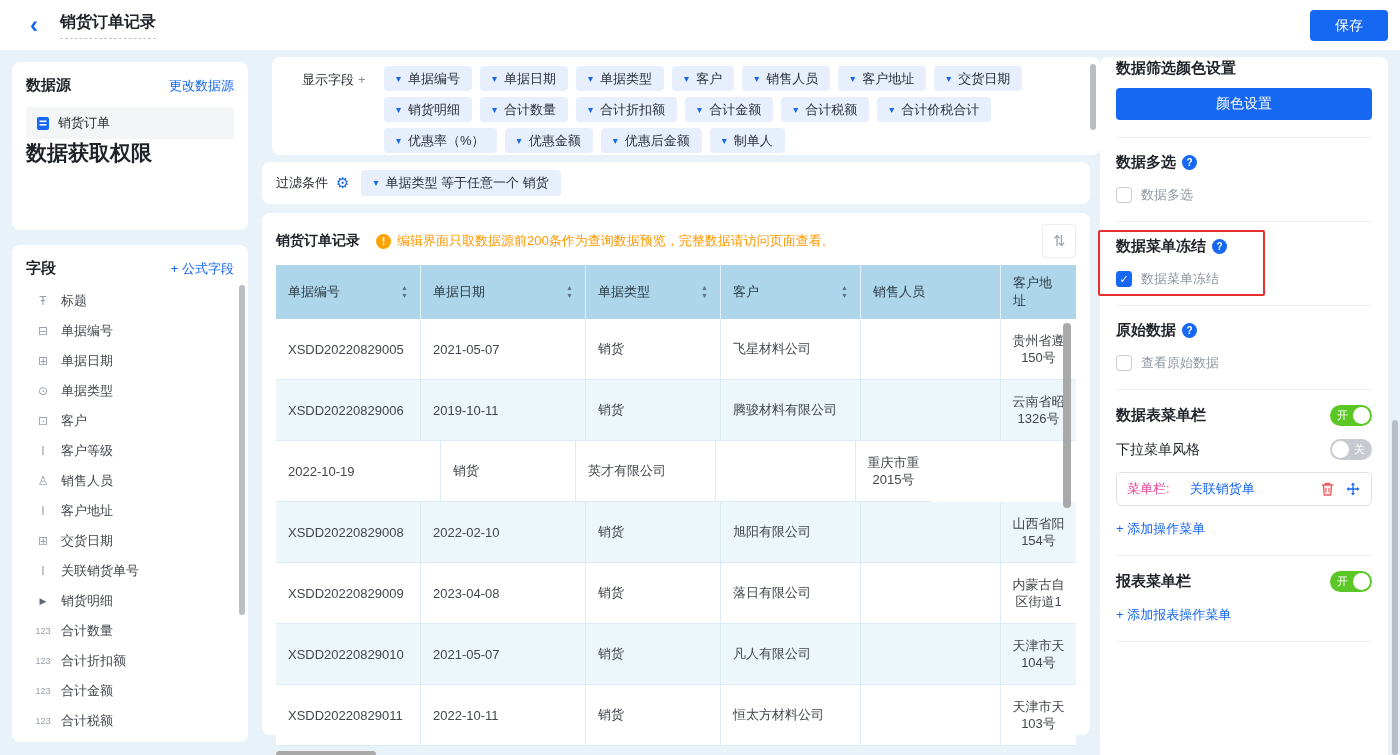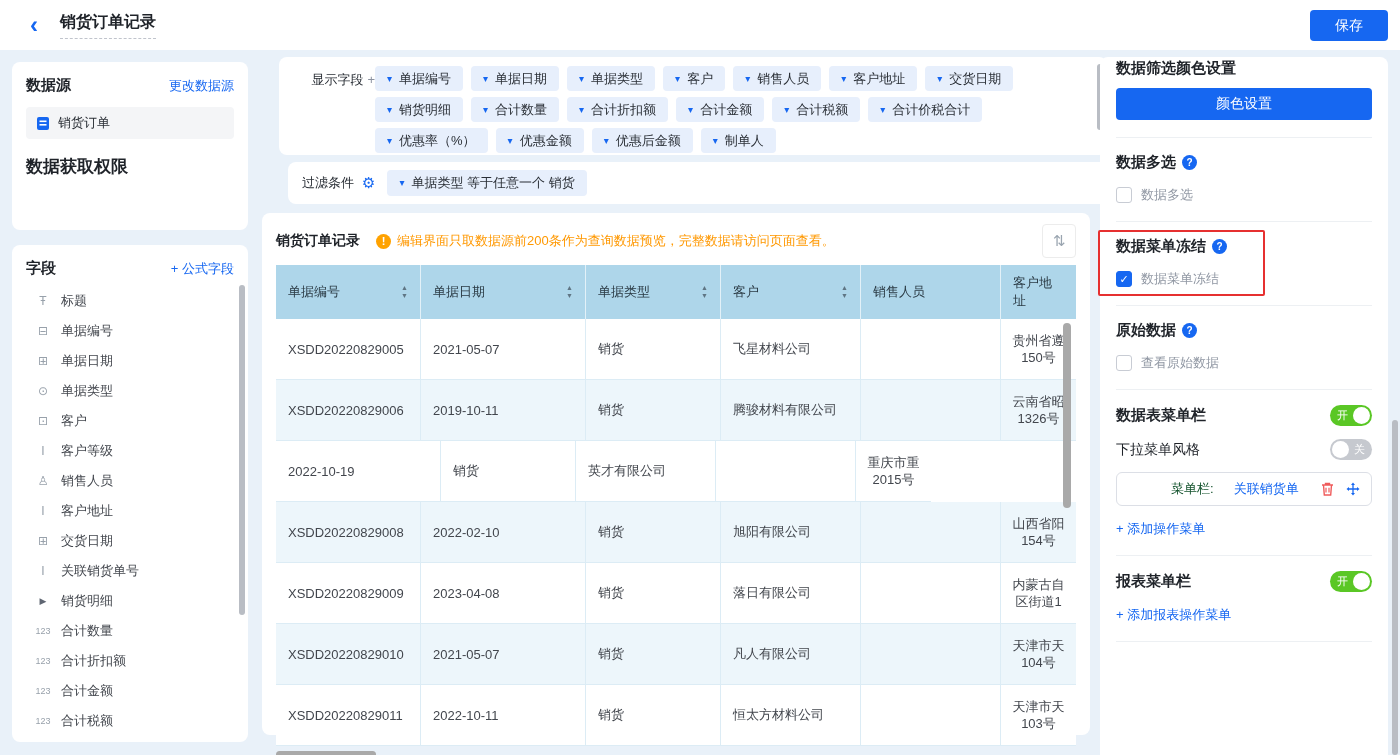--- a/index.html
+++ b/index.html
@@ -14,40 +14,40 @@
   .save-btn { position:absolute; right:12px; top:10px; width:78px; height:31px; background:#1667f1; color:#fff; border:none; border-radius:4px; font-size:14px; cursor:pointer; }
 
   .card { position:absolute; background:#fff; border-radius:8px; }
 
   
   .ds-card { left:12px; top:62px; width:236px; height:168px; padding:14px; }
   .sec-head { display:flex; align-items:center; justify-content:space-between; }
   .sec-title { font-size:15px; font-weight:bold; color:#1f2329; }
   .blue-link { font-size:13px; color:#1667f1; cursor:pointer; text-decoration:none; }
   .ds-item { margin-top:12px; height:32px; background:#f4f5f7; border-radius:4px; display:flex; align-items:center; padding:0 10px; gap:8px; font-size:13px; color:#2a2f36; }
-  .perm-title { margin-top:16px; font-size:17px; font-weight:bold; color:#1f2329; }
+  .perm-title { font-size:21px; font-weight:bold; color:#1f2329; }
   .blue-btn { margin-top:10px; width:100%; height:32px; background:#1667f1; color:#fff; border:none; border-radius:4px; font-size:14px; cursor:pointer; }
 
   .fields-card { left:12px; top:245px; width:236px; height:497px; padding:14px; overflow:hidden; }
   .field-list { margin-top:8px; }
   .field-item { height:30px; display:flex; align-items:center; gap:9px; font-size:13px; color:#42464d; padding-left:8px; cursor:pointer; }
   .f-icon { width:18px; color:#98a1ab; font-size:12px; text-align:center; flex:0 0 18px; }
   .f-icon.num { font-size:9px; letter-spacing:0; }
   .f-icon.expand { font-size:9px; color:#5f6672; }
   .vthumb { position:absolute; background:#b9bdc4; border-radius:3px; }
 
   
-  .chips-card { left:279px; top:57px; width:828px; height:98px; padding:9px 14px; display:flex;text-align:right; }
+  .chips-card { left:272px; top:57px; width:828px; height:98px; padding:9px 30px; display:flex; }
   .chips-label { flex:0 0 82px; font-size:13px; color:#2a2f36; padding-top:5px; }
   .chips-label .plus { color:#8a919f; margin-left:4px; cursor:pointer; }
   .chips-wrap { flex:1; display:flex; flex-wrap:wrap; gap:6px 8px; align-content:flex-start; padding-right:14px; }
   .chip { background:#e7effc; border-radius:4px; height:25px; display:flex; align-items:center; gap:7px; padding:0 12px; font-size:13px; color:#2a2f36; cursor:pointer; white-space:nowrap; }
   .caret { color:#1667f1; font-size:10px; line-height:1; }
 
-  .filter-card { left:262px; top:162px; width:828px; height:42px; padding:0 14px; display:flex; align-items:center; gap:8px;margin-left:26px; }
+  .filter-card { left:262px; top:162px; width:828px; height:42px; padding:0 14px; display:flex; align-items:center; gap:8px; }
   .filter-label { font-size:13px; color:#2a2f36; }
   .gear { color:#1667f1; font-size:15px; cursor:pointer; }
   .filter-chip { background:#e7effc; border-radius:4px; height:26px; display:flex; align-items:center; gap:7px; padding:0 12px; font-size:13px; color:#2a2f36; cursor:pointer; margin-left:4px; }
 
   .table-card { left:262px; top:213px; width:828px; height:522px; padding:10px 14px; }
   .table-head-row { display:flex; align-items:center; height:36px; }
   .table-title { font-size:14px; font-weight:bold; color:#1f2329; }
   .warn { display:flex; align-items:center; gap:6px; margin-left:16px; }
   .warn-ic { width:15px; height:15px; border-radius:50%; background:#ffa200; color:#fff; font-size:11px; font-weight:bold; display:flex; align-items:center; justify-content:center; flex:0 0 15px; }
   .warn-text { font-size:13px; color:#ff9800; }
@@ -99,21 +99,21 @@
   .toggle { position:relative; width:42px; height:21px; border-radius:11px; cursor:pointer; flex:0 0 42px; }
   .toggle.on { background:#5ac725; }
   .toggle.off { background:#c6c9cf; }
   .toggle .t-label { position:absolute; top:3px; font-size:11px; color:#fff; line-height:15px; }
   .toggle.on .t-label { left:7px; }
   .toggle.off .t-label { right:7px; }
   .knob { position:absolute; top:2px; width:17px; height:17px; border-radius:50%; background:#fff; }
   .toggle.on .knob { right:2px; }
   .toggle.off .knob { left:2px; }
   .menu-item-box { margin-top:12px; border:1px solid #dcdfe6; border-radius:6px; height:34px; display:flex; align-items:center; padding:0 10px; font-size:13px; }
-  .mi-prefix { color:#14532d;margin-left:44px; }
+  .mi-prefix { color:#ec4899; }
   .mi-name { color:#1667f1; margin-left:20px; }
   .mi-icons { margin-left:auto; display:flex; align-items:center; gap:10px; }
   .add-link { margin-top:14px; font-size:13px; color:#1667f1; cursor:pointer; }
   .win-vthumb { position:absolute; right:2px; top:420px; width:6px; height:335px; background:#b9bdc4; border-radius:3px; }
   .icon-btn { cursor:pointer; display:flex; }
 </style>
 </head>
 <body>
 
 <div class="root">

